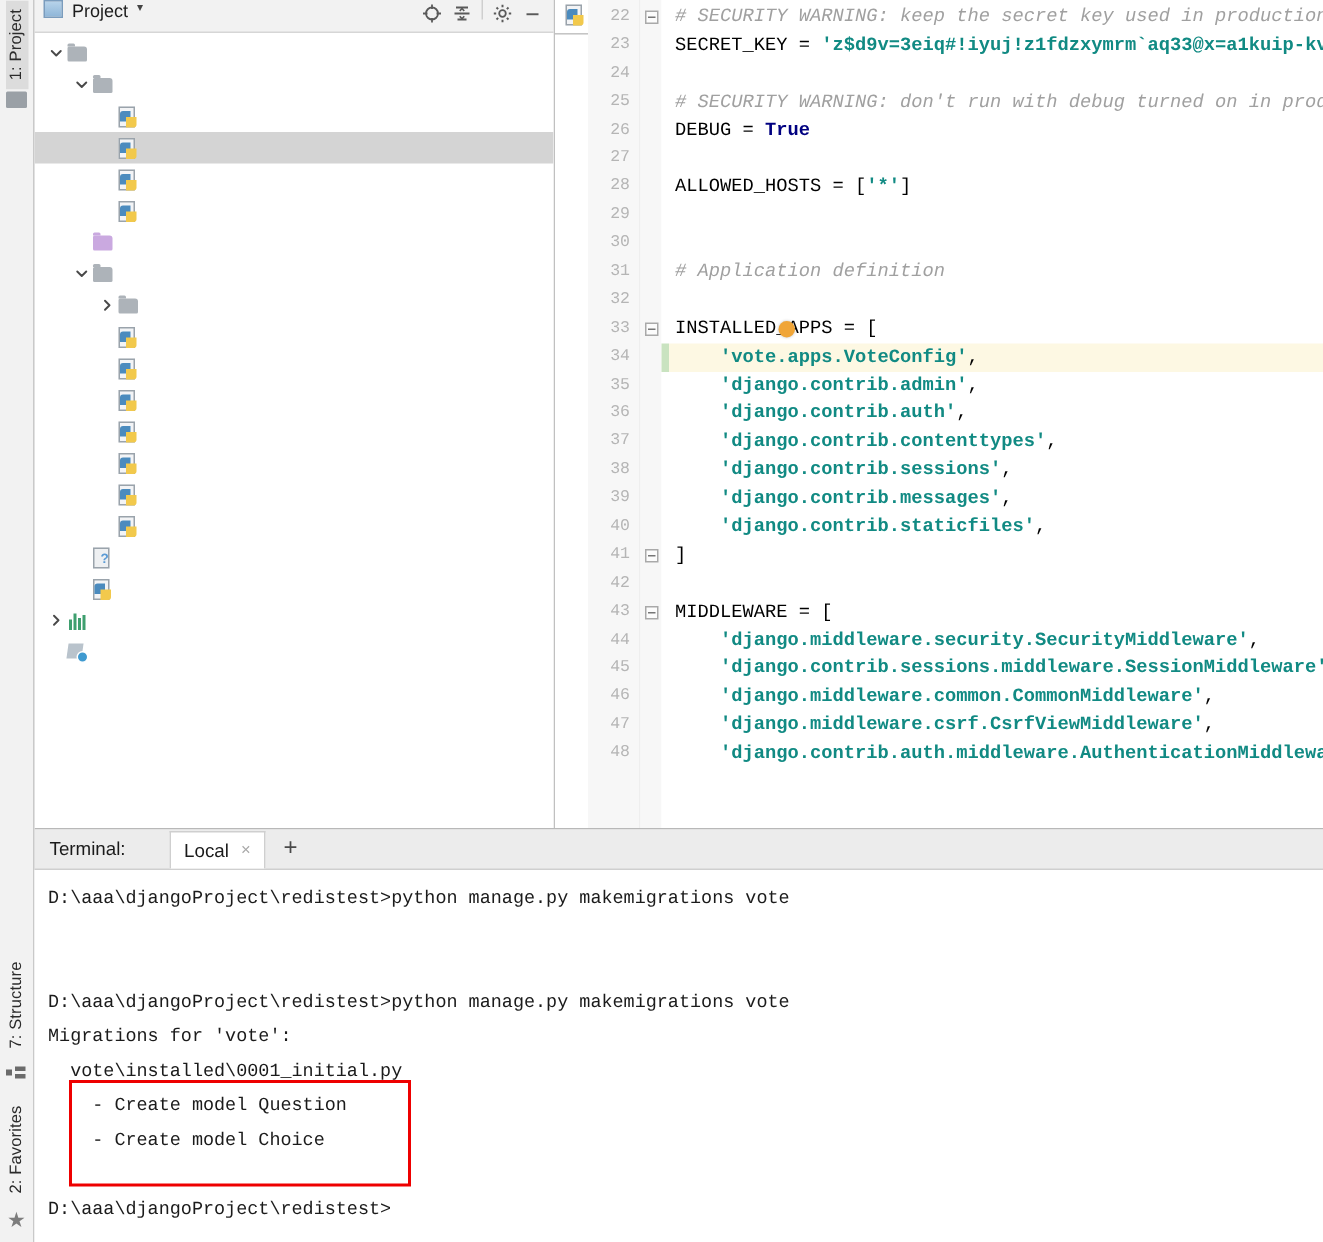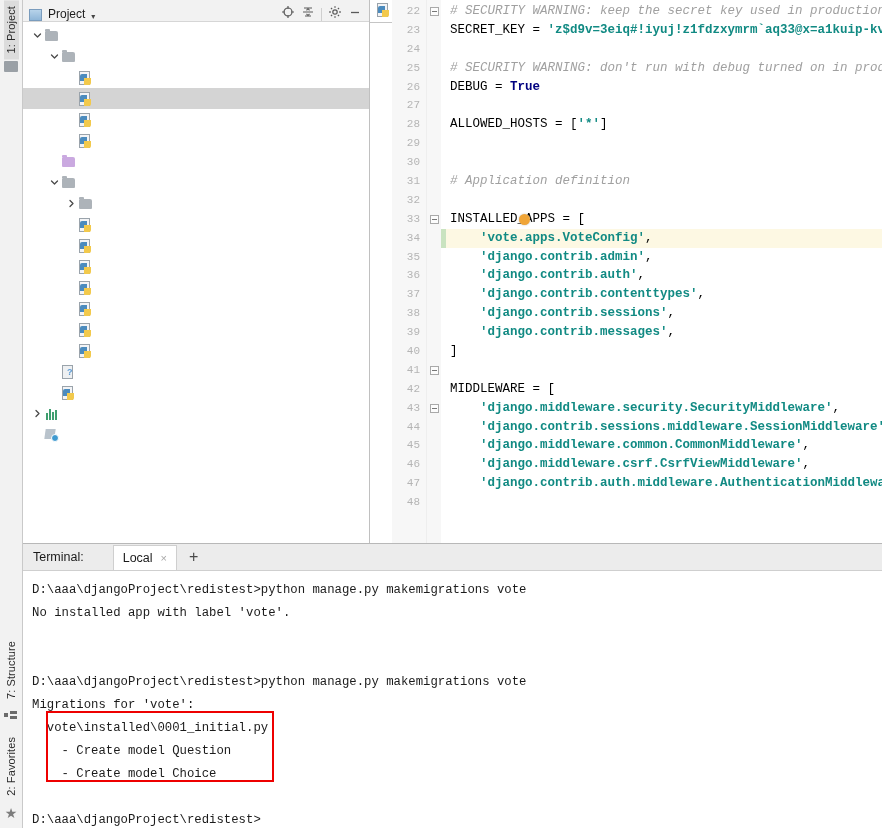--- a/index.html
+++ b/index.html
@@ -114,21 +114,21 @@
     flex-direction: column;
     background: #ffffff;
     border-right: 1px solid #c0c0c0;
     min-height: 0;
   }
   .project-header {
     height: 21px;
     background: #f2f2f2;
     border-bottom: 1px solid #d6d6d6;
     display: flex;
-    align-items: flex-end;
+    align-items: flex-start;
     padding: 0 4px 0 6px;
     flex: 0 0 21px;
   }
   .ph-icon {
     width: 13px; height: 12px;
     background: linear-gradient(#b7d3ea, #8fb6d8);
     border: 1px solid #7a9cbd;
     box-sizing: border-box;
     margin-right: 6px;
   }
@@ -910,20 +910,21 @@
               <div class="cline"><span></span></div>
               <div class="cline"><span class="cm"># Application definition</span></div>
               <div class="cline"><span></span></div>
               <div class="cline"><span>INSTALLED_APPS = [</span></div>
               <div class="cline hl"><span>    </span><span class="str">'vote.apps.VoteConfig'</span><span>,</span></div>
               <div class="cline"><span>    </span><span class="str">'django.contrib.admin'</span><span>,</span></div>
               <div class="cline"><span>    </span><span class="str">'django.contrib.auth'</span><span>,</span></div>
               <div class="cline"><span>    </span><span class="str">'django.contrib.contenttypes'</span><span>,</span></div>
               <div class="cline"><span>    </span><span class="str">'django.contrib.sessions'</span><span>,</span></div>
               <div class="cline"><span>    </span><span class="str">'django.contrib.messages'</span><span>,</span></div>
+              <div class="cline"><span>    </span><span class="str">'django.contrib.staticfiles'</span><span>,</span></div>
               <div class="cline"><span>]</span></div>
               <div class="cline"><span></span></div>
               <div class="cline"><span>MIDDLEWARE = [</span></div>
               <div class="cline"><span>    </span><span class="str">'django.middleware.security.SecurityMiddleware'</span><span>,</span></div>
               <div class="cline"><span>    </span><span class="str">'django.contrib.sessions.middleware.SessionMiddleware'</span><span>,</span></div>
               <div class="cline"><span>    </span><span class="str">'django.middleware.common.CommonMiddleware'</span><span>,</span></div>
               <div class="cline"><span>    </span><span class="str">'django.middleware.csrf.CsrfViewMiddleware'</span><span>,</span></div>
               <div class="cline"><span>    </span><span class="str">'django.contrib.auth.middleware.AuthenticationMiddleware'</span></div>
             </div>
         </div>
@@ -935,21 +936,20 @@
         <span class="term-label">Terminal:</span>
         <span class="term-tab">
           <span>Local</span>
           <span class="close">×</span>
         </span>
         <span class="term-plus">+</span>
       </div>
       <div class="term-body" id="termbody">
         <div class="redbox" id="redbox" style="left: 23px; top: 140px; width: 228px; height: 71px; border-color: rgb(238, 0, 0);"></div>
       <div class="tline">D:\aaa\djangoProject\redistest&gt;python manage.py makemigrations vote</div>
-          <div class="tline">No installed app with label 'vote'.</div>
           <div class="tline blank">&nbsp;</div>
           <div class="tline blank">&nbsp;</div>
           <div class="tline">D:\aaa\djangoProject\redistest&gt;python manage.py makemigrations vote</div>
           <div class="tline">Migrations for 'vote':</div>
           <div class="tline">  vote\installed\0001_initial.py</div>
           <div class="tline">    - Create model Question</div>
           <div class="tline">    - Create model Choice</div>
           <div class="tline blank">&nbsp;</div>
           <div class="tline">D:\aaa\djangoProject\redistest&gt;</div>
         </div>

